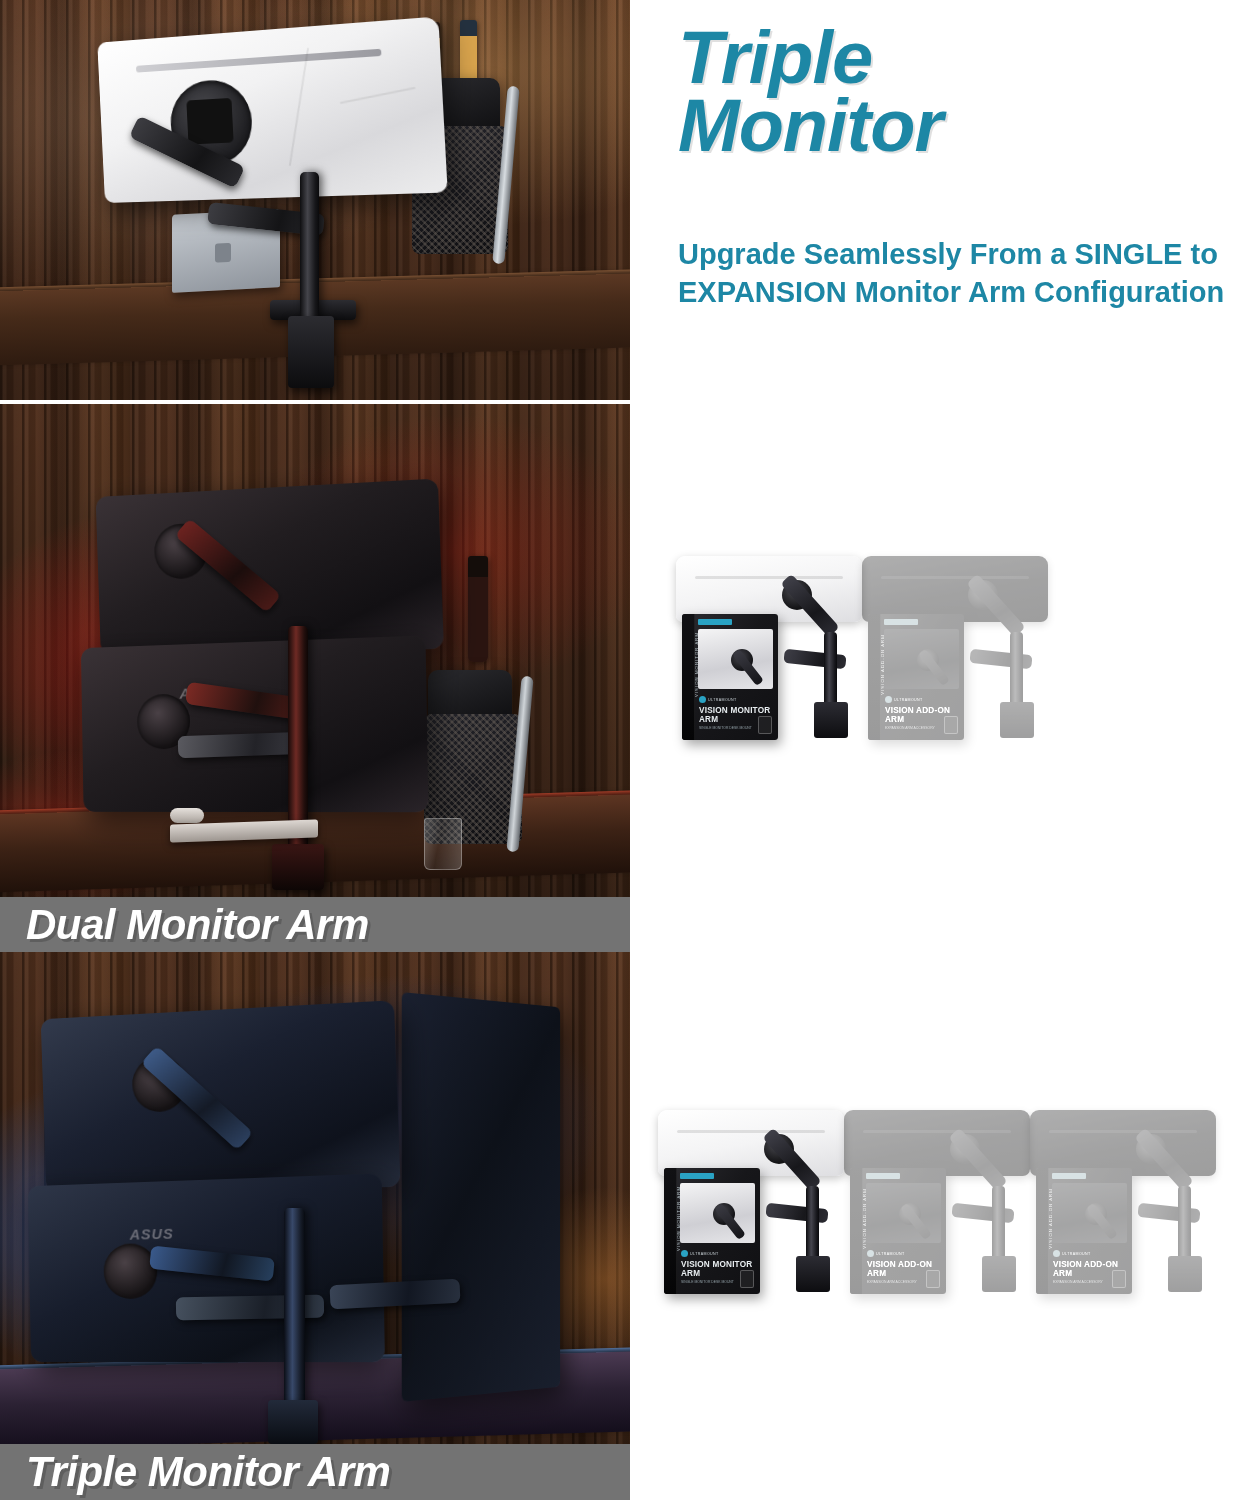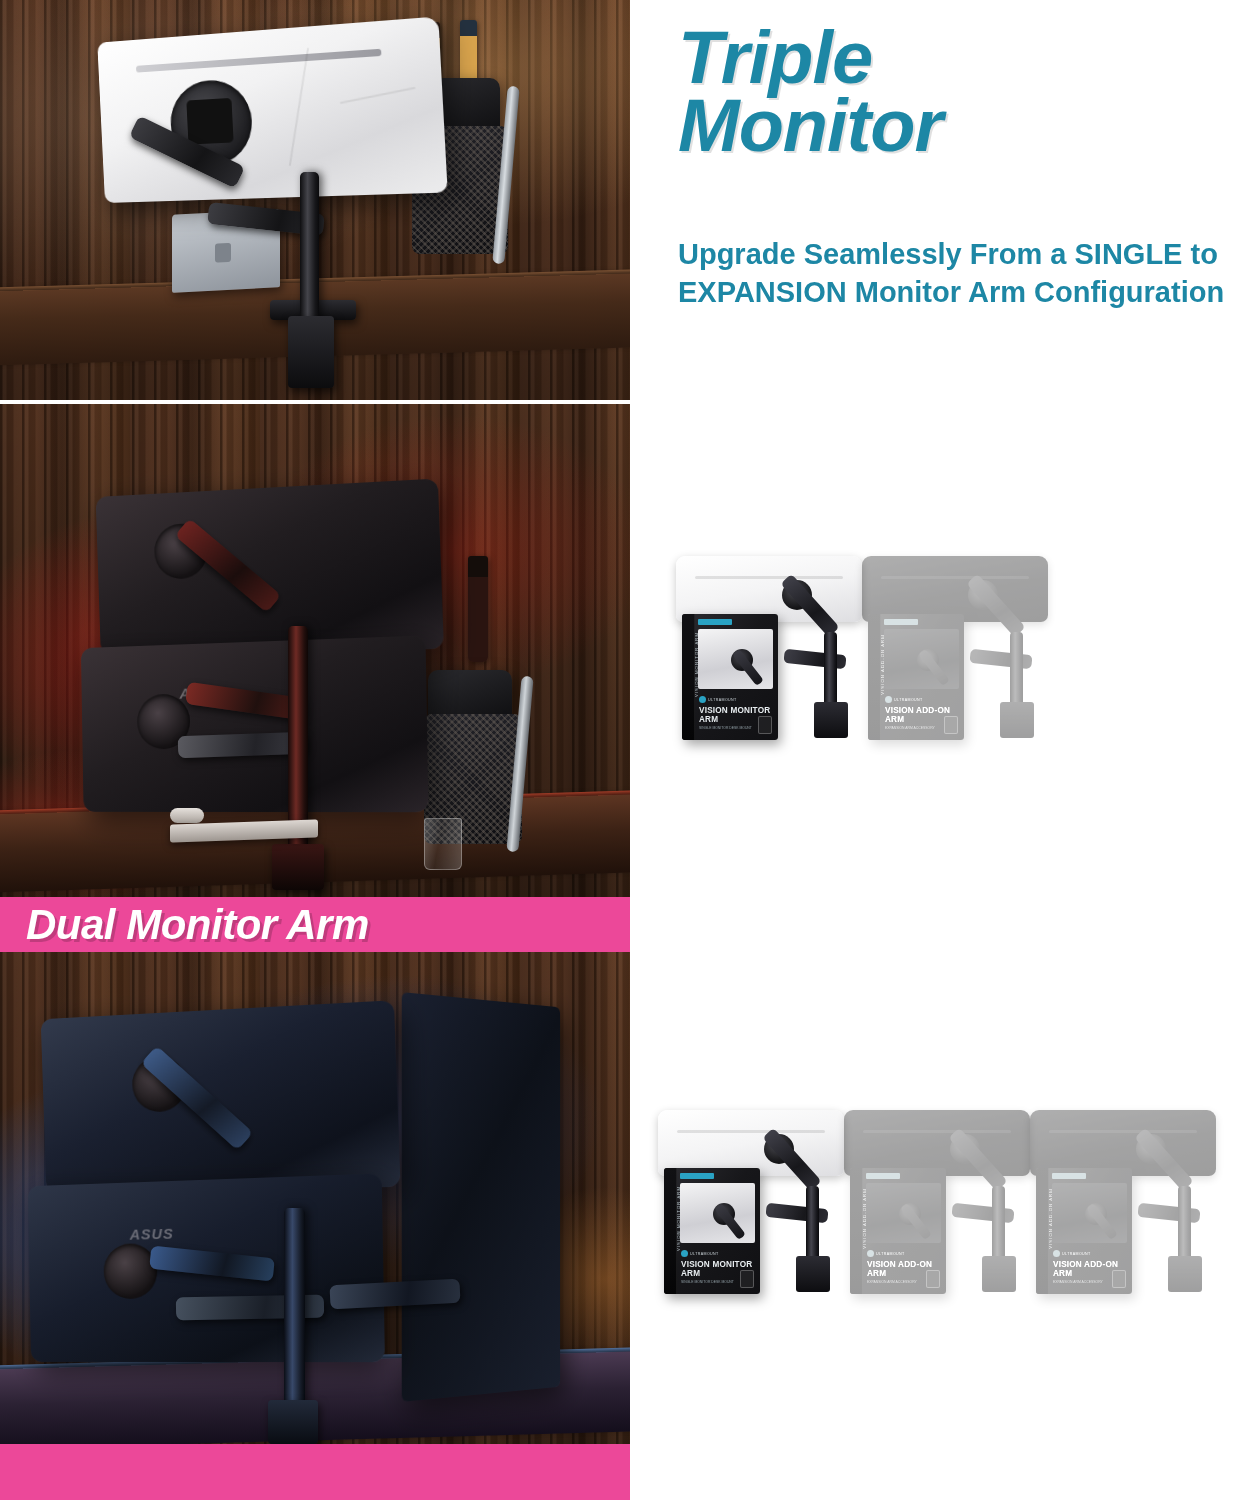--- a/index.html
+++ b/index.html
@@ -331,21 +331,21 @@
     border:1px solid rgba(255,255,255,.25); border-radius:2px;
     background:rgba(255,255,255,.06);
   }
 
   
   .ghost { opacity:.40; filter:grayscale(.85) brightness(1.28); }
 
   
   .banner {
     position:absolute; left:0; width:1250px; height:56px;
-    background:#ec4899; display:flex; align-items:center;
+    background:#737373; display:flex; align-items:center;
   }
   .banner .left-lbl {
     position:absolute; left:26px; top:50%; transform:translateY(-50%);
     font-size:42px; font-weight:800; font-style:italic; color:#ffffff;
     letter-spacing:-.5px;
     text-shadow:3px 3px 0 rgba(0,0,0,.18);
     white-space:nowrap;
   }
   .banner .right-lbl {
     position:absolute; left:672px; top:50%; transform:translateY(-50%);
@@ -448,20 +448,21 @@
 
     <div class="arm a1"></div>
     <div class="arm a2"></div>
     <div class="arm a3"></div>
     <div class="arm a4"></div>
     <div class="post p1"></div>
     <div class="clamp c1"></div>
   </div>
 
   <div class="banner" id="banner-triple">
+    <span class="left-lbl">Triple Monitor Arm</span>
     <span class="right-lbl">MA20P-S + 2 of MA20P-A</span>
   </div>
 
   <div class="right-col">
 
     <div class="headline">
       <div>Triple</div>
       <div>Monitor</div>
     </div>
 

